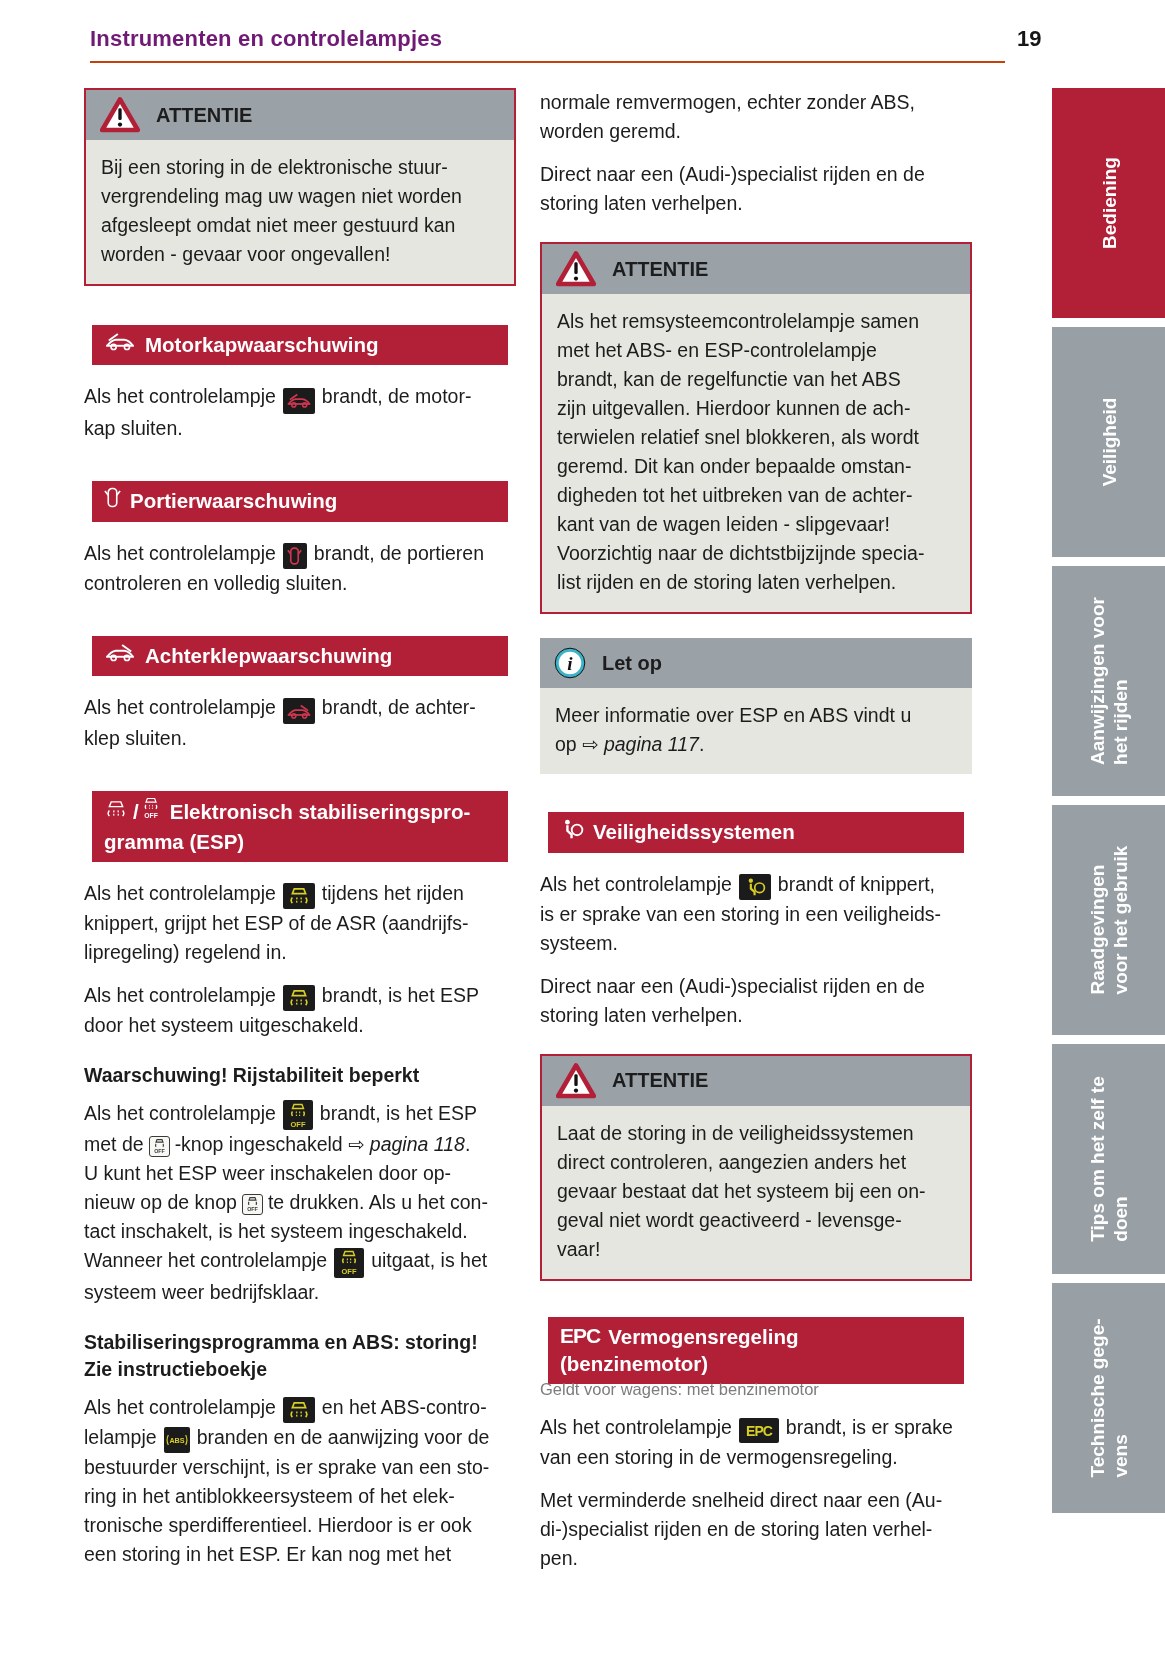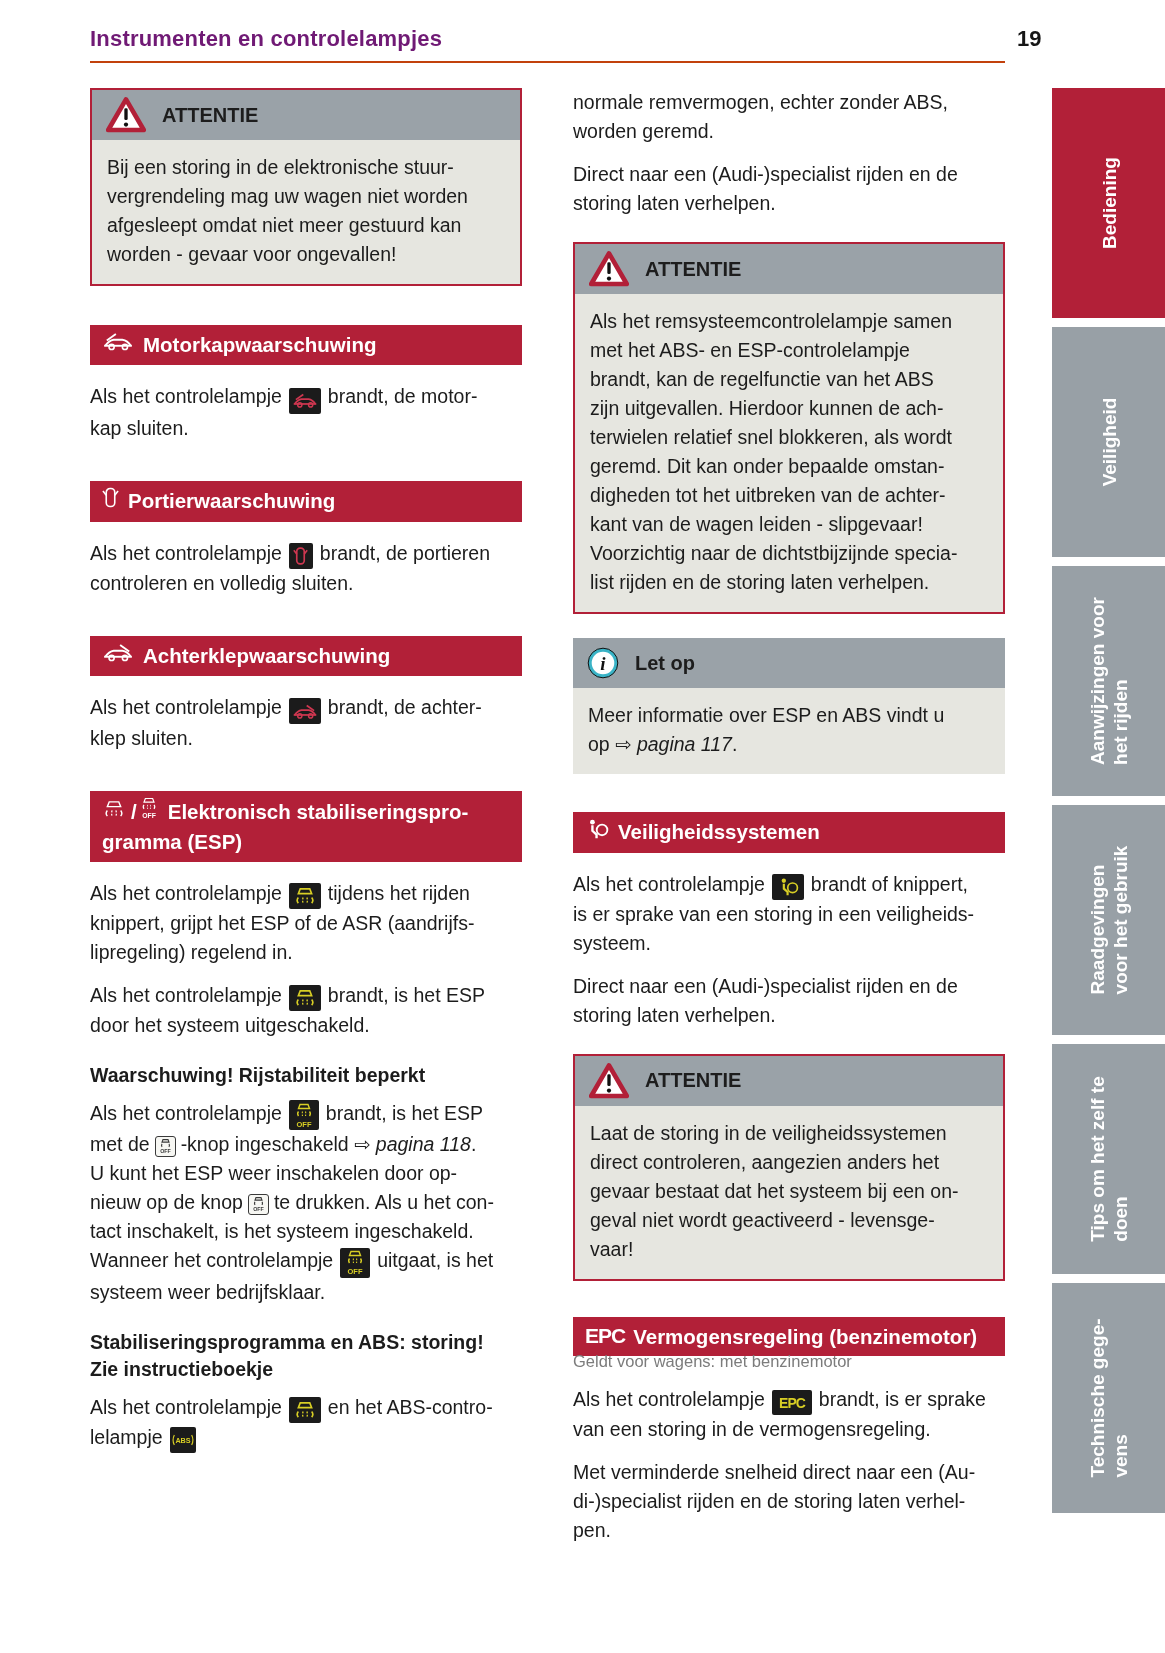--- a/index.html
+++ b/index.html
@@ -13,29 +13,29 @@
   .header { position:absolute; left:90px; top:26px; width:915px; }
   .header-title {
     text-align:left; font-weight:bold; font-size:22px; letter-spacing:.2px;
     padding-bottom:9px; border-bottom:2px solid #c2410c; color:#701a75;
   }
   .page-num {
     position:absolute; right:-72px; top:0; width:60px; 
     font-weight:bold; font-size:22px; color:#161616;
   }
   
-  .columns { position:absolute; left:90px; top:88px; width:915px; display:flex; gap:51px; }
+  .columns { position:absolute; left:84px; top:88px; width:915px; display:flex; gap:24px; }
   .col { width:432px; }
   .para { margin:0 0 14px; font-size:19.5px; line-height:29px; }
   .seg { white-space:pre-line; }
   .subhead { margin:22px 0 10px; font-weight:bold; font-size:19.5px; line-height:27px; white-space:pre-line; }
   .italic { font-style:italic; }
   
   .redbar {
-    background:#b22038; color:#fff; padding:5px 12px 7px; margin:38px 0 17px;
+    background:#b22038; color:#fff; padding:5px 12px 7px; margin:38px 8px 17px;
     font-weight:bold; font-size:20.5px; line-height:26px;
   }
   .redbar:first-child { margin-top:0; }
   .redbar .bar-title { white-space:pre-line; vertical-align:middle; }
   .bar-icon { display:inline-block; vertical-align:middle; margin-right:9px; }
   .bar-slash { font-weight:bold; vertical-align:middle; margin:0 2px; }
   .epc-glyph { font-weight:bold; font-size:21px; letter-spacing:-1px; margin-right:8px; vertical-align:middle; }
   .applies { color:#7c7c7c; font-size:16.5px; margin:-10px 0 14px; }
   
   .warnbox { border:2px solid #b22038; margin:0 0 24px; }
@@ -247,21 +247,25 @@
             <path d="M19 12 Q21.5 15 19 18" fill="none" stroke="#d8ce25" stroke-width="1.7"></path>
             <path d="M10 12 Q9 15 10 18 M14 12 Q15 15 14 18" fill="none" stroke="#d8ce25" stroke-width="1.4" stroke-dasharray="2 1.5"></path>
           </svg>
         </span><span class="seg">en het ABS-contro-
 lelampje</span><span class="lamp" style="width:26px;height:26px;">
           <svg width="34" height="20" viewBox="0 0 36 20">
             <text x="18" y="14" font-size="10" font-weight="bold" text-anchor="middle" fill="#d8ce25" font-family="Liberation Sans,sans-serif">ABS</text>
             <path d="M6 3 Q2.5 10 6 17" fill="none" stroke="#d8ce25" stroke-width="1.6"></path>
             <path d="M30 3 Q33.5 10 30 17" fill="none" stroke="#d8ce25" stroke-width="1.6"></path>
           </svg>
-        </span></p>
+        </span><span class="seg">branden en de aanwijzing voor de
+bestuurder verschijnt, is er sprake van een sto-
+ring in het antiblokkeersysteem of het elek-
+tronische sperdifferentieel. Hierdoor is er ook
+een storing in het ESP. Er kan nog met het</span></p>
 
   </div>
 
   <div class="col">
 
     <p class="para seg">normale remvermogen, echter zonder ABS,
 worden geremd.</p>
     <p class="para seg" style="margin-bottom:24px;">Direct naar een (Audi-)specialist rijden en de
 storing laten verhelpen.</p>
 

